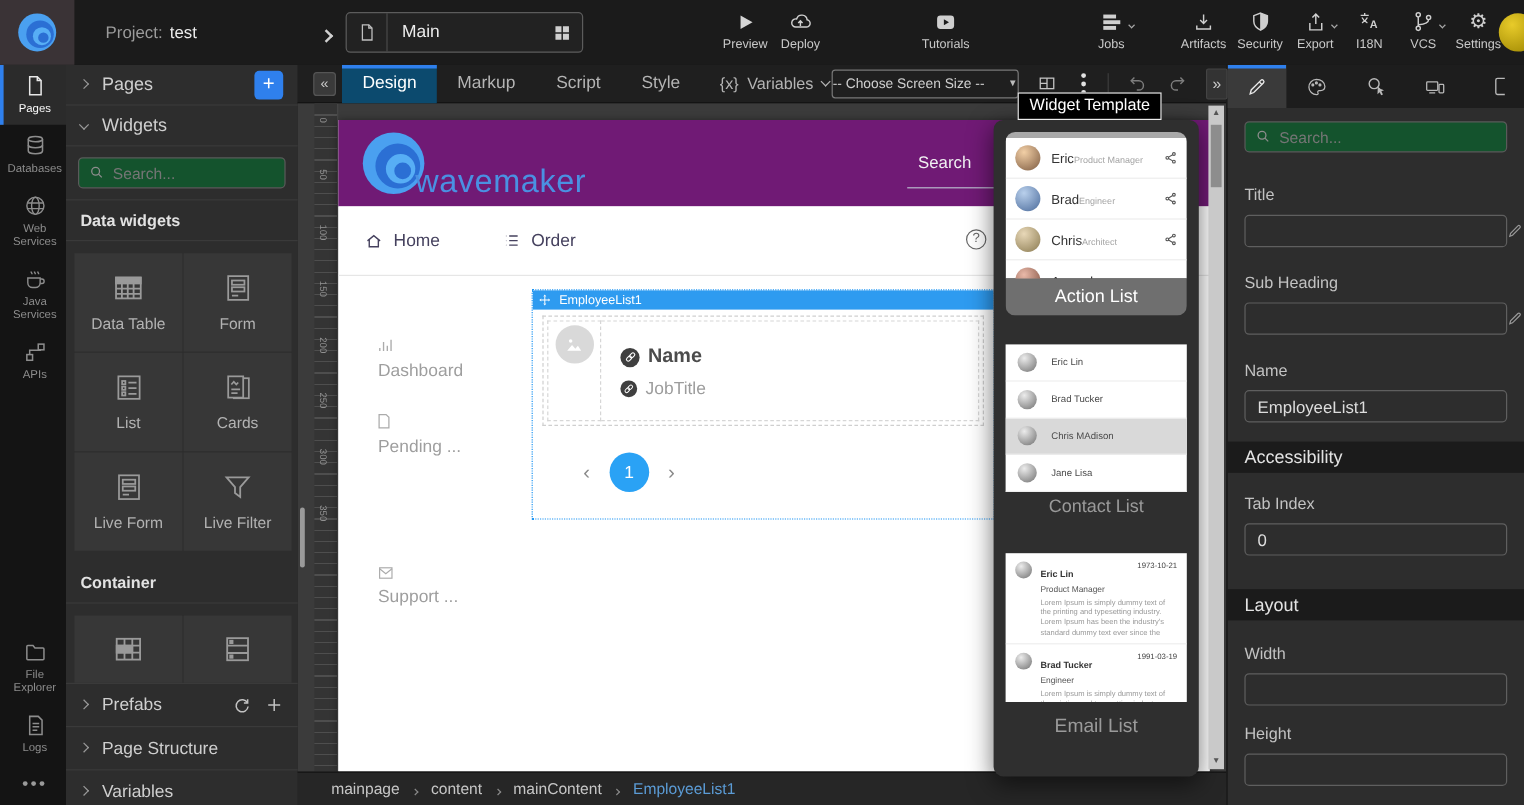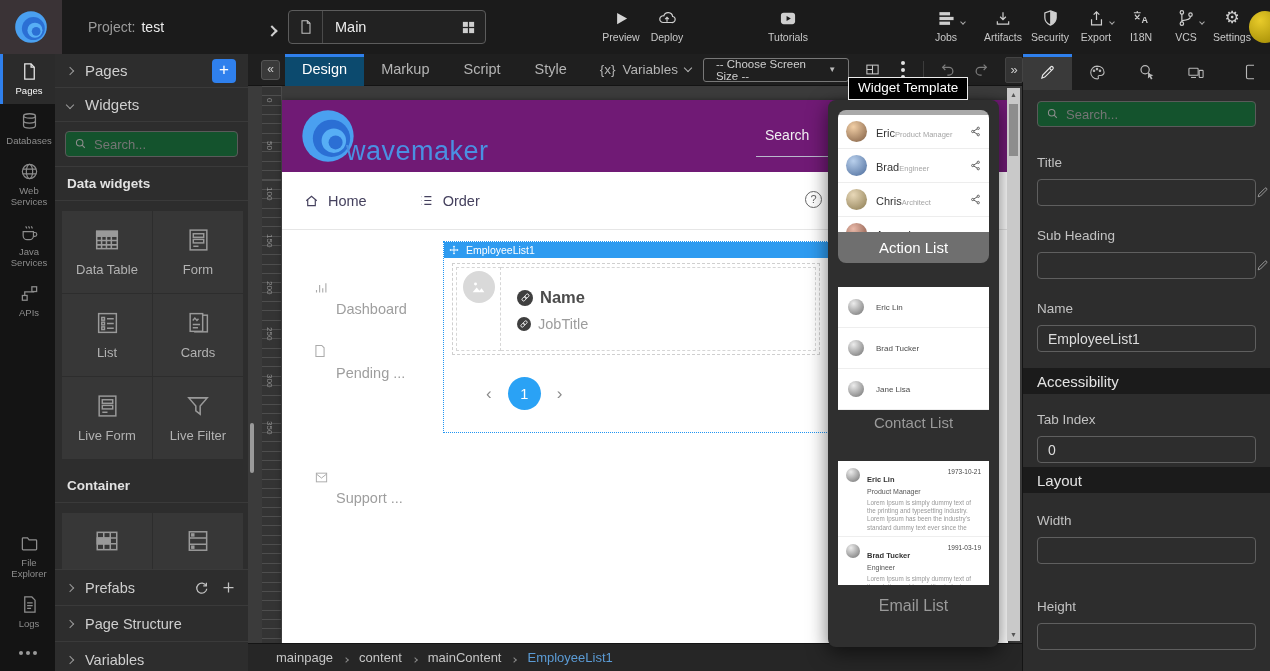--- a/index.html
+++ b/index.html
@@ -54,21 +54,21 @@
   #lp-scroll-thumb{position:absolute;left:250px;top:423px;width:4px;height:50px;background:#9a9a9a;border-radius:2px;z-index:25}
   #collapse-left{position:absolute;left:261px;top:60px;width:19px;height:20px;background:#3a3a3a;border:1px solid #555;border-radius:3px;color:#ccc;font-size:12px;line-height:17px;text-align:center;z-index:26;cursor:pointer}
 
   
   #canvas-col{position:absolute;left:248px;top:54px;width:774px;bottom:0;background:#3b3b3b}
   #canvas-toolbar{position:absolute;left:0;top:0;right:0;height:32px;background:#1f1f1f;border-bottom:1px solid #141414;display:flex;align-items:center;z-index:15}
   .ctab{height:32px;line-height:30px;padding:0 17px;font-size:14.5px;color:#b4b4b4;cursor:pointer}
   .ctab.active{color:#fff;background:#0c4a6e;box-shadow:inset 0 3px 0 #2f80ed}
   #vars-dd{margin-left:16px;display:flex;align-items:center;gap:7px;color:#b4b4b4;font-size:13.5px;cursor:pointer}
   #vars-dd .chv{margin-top:-3px}
-  #screen-dd{margin-left:12px;width:158px;height:24px;border:1px solid #787878;border-radius:3px;display:flex;align-items:center;padding:0 12px;color:#cfcfcf;font-size:11.5px;cursor:pointer;background:#1f1f1f}
+  #screen-dd{margin-left:2px;width:158px;height:24px;border:1px solid #787878;border-radius:3px;display:flex;align-items:center;padding:0 0;color:#cfcfcf;font-size:11.5px;cursor:pointer;background:#1f1f1f}
   #screen-dd .dd-caret{margin-left:auto;font-size:8px;color:#bbb}
   .cbar-ic{margin-left:15px;color:#c5c5c5;cursor:pointer}
   .cbar-ic.dim{color:#7d7d7d}
   #kebab{margin-left:16px;display:flex;flex-direction:column;gap:3px;cursor:pointer;padding:2px 4px}
   #kebab i{width:4px;height:4px;border-radius:50%;background:#e2e2e2}
   #cbar-sep{margin-left:14px;width:1px;height:18px;background:#3c3c3c}
 
   #canvas-body{position:absolute;left:0;top:32px;right:0;bottom:28px;background:#3b3b3b;overflow:hidden}
   #ruler{position:absolute;left:14px;top:0;width:20px;bottom:0;background:#343434;border-right:1px solid #4a4a4a;background-image:repeating-linear-gradient(to bottom,#4e4e4e 0,#4e4e4e 1px,transparent 1px,transparent 9.35px)}
   .rnum{position:absolute;left:3px;writing-mode:vertical-rl;font-size:8px;color:#909090}
@@ -78,21 +78,21 @@
   #app-brand{position:absolute;left:64px;top:36px;font-size:27px;color:#4a90e2;letter-spacing:.5px}
   #app-search-label{position:absolute;left:483px;top:27px;color:#f0f0f2;font-size:14px}
   #app-search-line{position:absolute;left:474px;top:56px;width:100px;height:1px;background:#b9b8cc}
   #app-nav{position:relative;height:58px;background:#fff;border-bottom:1px solid #e6e6e6;display:flex;align-items:center;padding-left:22px;gap:52px}
   .nav-item{display:flex;align-items:center;gap:9px;color:#45415e;font-size:14.5px;cursor:pointer}
   .nav-item svg{color:#45415e}
   #nav-help{position:absolute;left:523px;top:19px;width:17px;height:17px;border:1.4px solid #666;border-radius:50%;color:#666;font-size:11px;text-align:center;line-height:15px;cursor:pointer}
   #app-content{position:relative;height:457px;background:#fff}
   .sn-item{position:absolute;left:29px;width:130px;color:#9e9e9e;cursor:pointer}
   .sn-item svg{color:#ababab;margin-left:2px}
-  .sn-item .sn-label{display:block;margin:6px 0 0 25px;font-size:14.5px}
+  .sn-item .sn-label{display:block;margin:6px 0 0 4px;font-size:14.5px}
 
   #widget-wrap{position:absolute;left:161px;top:11px;width:386px}
   #widget{border:1px dotted #2196f3;background:#fff}
   #widget-titlebar{height:16px;background:#2e9bf0;display:flex;align-items:center;gap:7px;padding:0 5px;cursor:move}
   #widget-titlebar .wt-label{color:#fff;font-size:10.5px}
   #list-box{margin:5px 8px 0;border:1px dashed #cfcfcf;height:92px;display:flex;padding:3px}
   #img-cell{width:45px;border:1px dashed #d6d6d6;display:flex;align-items:flex-start;justify-content:center;padding-top:3px}
   #img-ph{width:32px;height:32px;border-radius:50%;background:#d9d9d9;display:flex;align-items:center;justify-content:center}
   #text-cell{flex:1;border:1px dashed #d6d6d6;border-left:none;padding:20px 0 0 16px}
   .bind-badge{width:16px;height:16px;border-radius:50%;background:#3f3f3f;display:inline-flex;align-items:center;justify-content:center;flex:none}
@@ -222,21 +222,21 @@
   <div class="tb-item" style="left:762px">
     <span class="ic">
         <svg width="20" height="17" viewBox="0 0 24 24">
           <rect x="2" y="4" width="20" height="16" rx="4" fill="#cfcfcf"></rect>
           <path d="M10 8.5l6 3.5-6 3.5z" fill="#1b1b1b"></path>
         </svg>
       </span>
     <span>Tutorials</span>
   </div>
 
-  <div class="tb-item" style="left:920px">
+  <div class="tb-item" style="left:900px">
     <span class="ic">
         <svg width="19" height="17" viewBox="0 0 24 24" fill="#cfcfcf">
           <rect x="2" y="3" width="15" height="4.6"></rect>
           <rect x="2" y="9.7" width="20" height="4.6"></rect>
           <rect x="2" y="16.4" width="15" height="4.6"></rect>
         </svg>
         <span class="caret"><i class="chv"></i></span>
       </span>
     <span>Jobs</span>
   </div>
@@ -724,26 +724,26 @@
     </div>
     <div class="flabel">Name</div>
     <div class="finput-row">
       <input class="finput" value="EmployeeList1" style="">
     </div>
     <div class="isec">Accessibility</div>
     <div class="flabel" style="margin-top:18px">Tab Index</div>
     <div class="finput-row">
       <input class="finput" value="0" style="">
     </div>
-    <div class="isec" style="margin-top:4px">Layout</div>
+    <div class="isec" style="margin-top:28px">Layout</div>
     <div class="flabel" style="margin-top:20px">Width</div>
     <div class="finput-row">
       <input class="finput" style="">
     </div>
-    <div class="flabel" style="margin-top:35px">Height</div>
+    <div class="flabel" style="margin-top:16px">Height</div>
     <div class="finput-row">
       <input class="finput" style="">
     </div>
 
   </div>
 </aside>
 <div id="collapse-right">»</div>
 
 <div id="wt-popup">
   <div class="tpl" id="tpl-action">
@@ -796,20 +796,24 @@
   <div class="tpl" id="tpl-contact">
     <div class="tpl-preview">
       <div class="cl-row">
         <span class="avatar-s av-g" style="width:16px;height:16px"></span>
         <span class="cl-name">Eric Lin</span>
       </div>
       <div class="cl-row">
         <span class="avatar-s av-g" style="width:16px;height:16px"></span>
         <span class="cl-name">Brad Tucker</span>
       </div>
+      <div class="cl-row sel">
+        <span class="avatar-s av-g" style="width:16px;height:16px"></span>
+        <span class="cl-name">Chris MAdison</span>
+      </div>
       <div class="cl-row">
         <span class="avatar-s av-g" style="width:16px;height:16px"></span>
         <span class="cl-name">Jane Lisa</span>
       </div>
     </div>
     <div class="cap2">Contact List</div>
   </div>
 
   <div class="tpl" id="tpl-email">
     <div class="tpl-preview">

